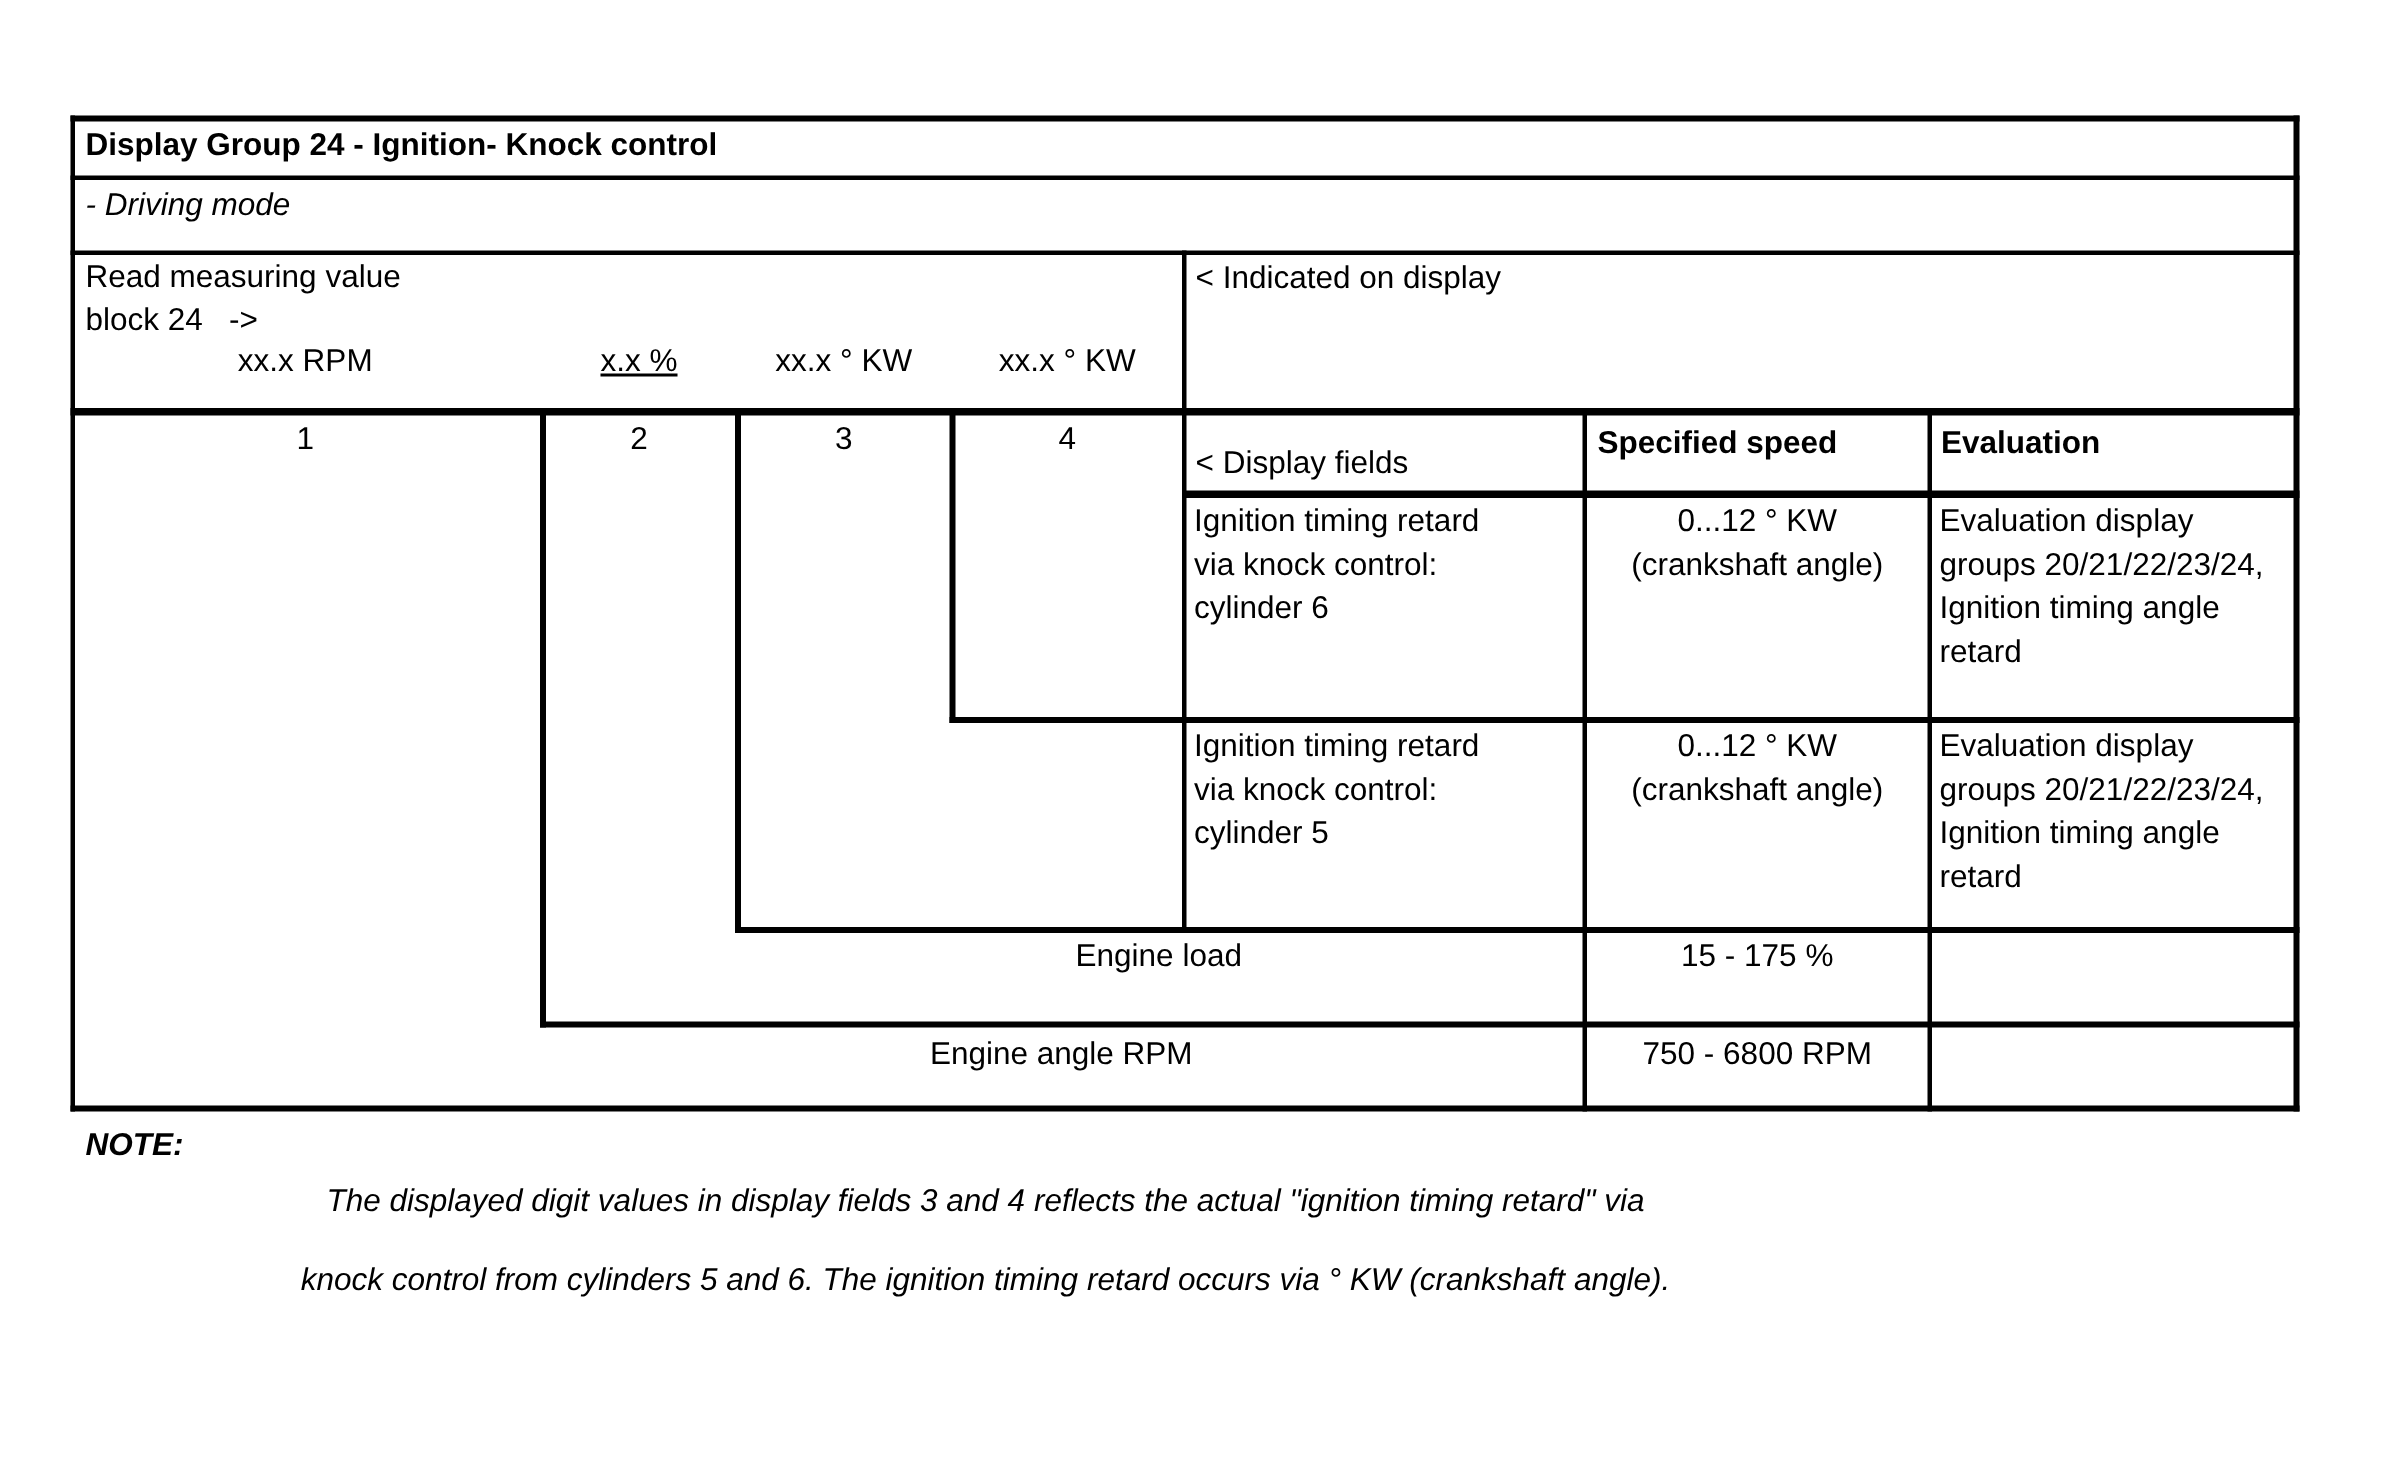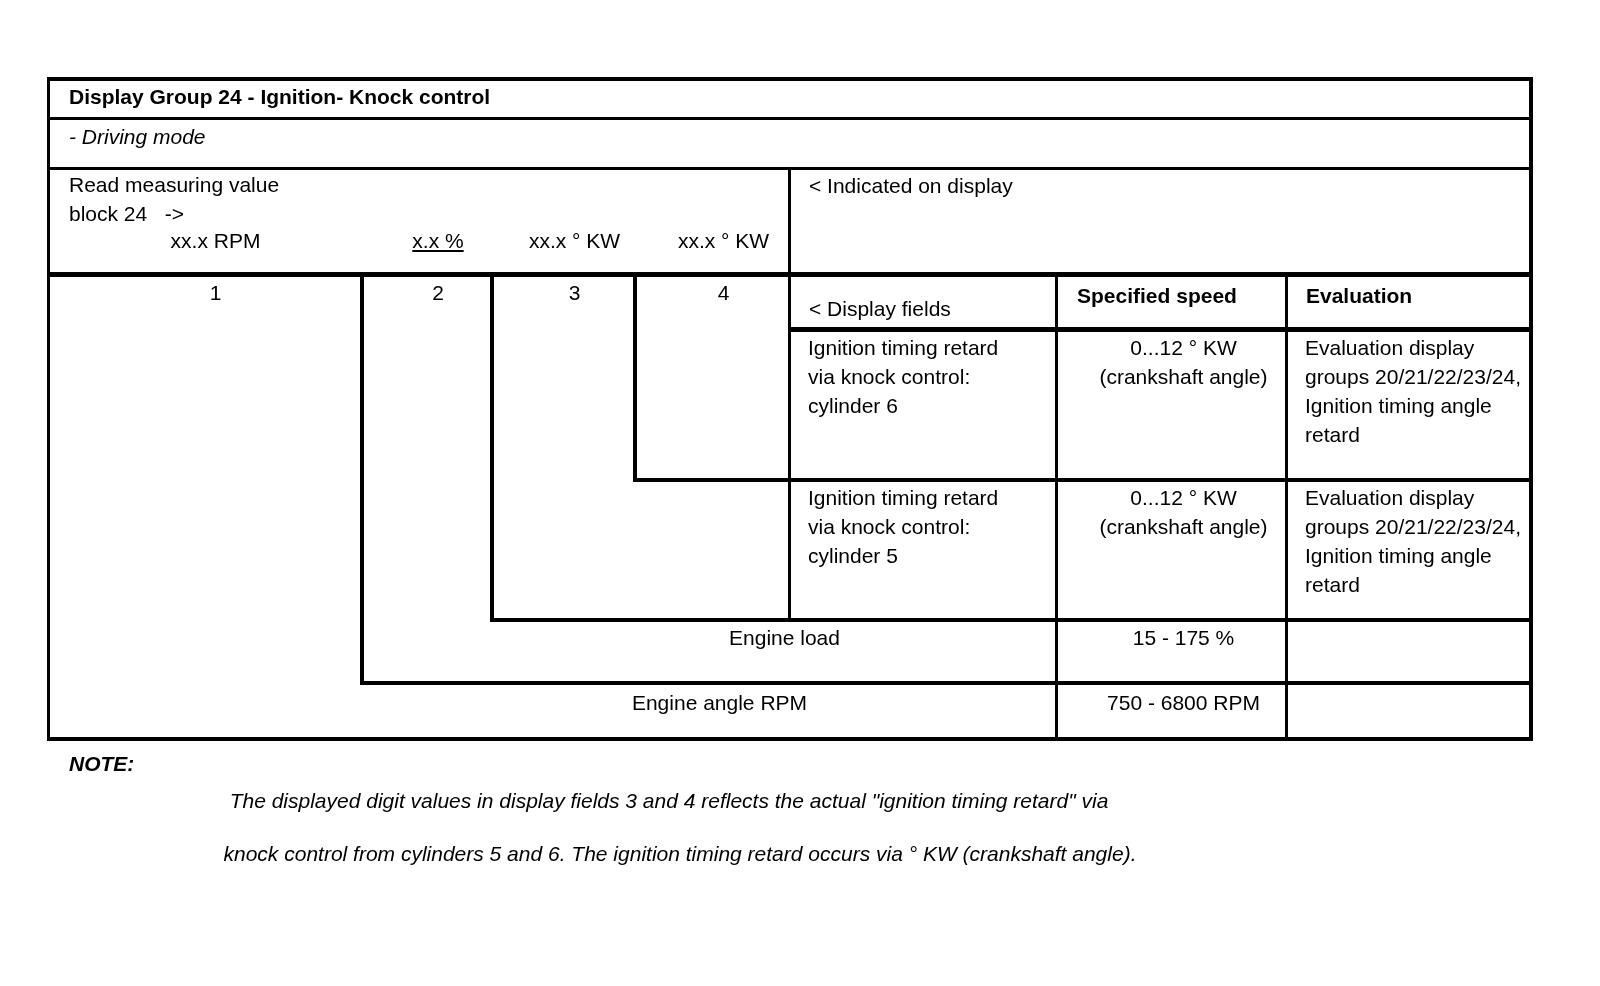--- a/index.html
+++ b/index.html
@@ -5,21 +5,21 @@
   html,body{margin:0;padding:0;background:#ffffff;}
   .page{
     position:relative;
     width:1600px;height:986px;
     background:#ffffff;
     font-family:"Liberation Sans","DejaVu Sans",sans-serif;
     color:#000;
     overflow:hidden;
   }
   .ln{position:absolute;background:#000;}
-  .txt{position:absolute;font-size:21px;line-height:29px;white-space:pre-wrap;margin-left:12px;}
+  .txt{position:absolute;font-size:21px;line-height:29px;white-space:pre-wrap;}
   .bold{font-weight:bold;}
   .center{text-align:center;}
   .italic{font-style:italic;}
   .note-text{font-size:21px;text-align:center;}
 </style>
 </head>
 <body>
 
 <div class="page">
 
@@ -85,15 +85,15 @@
 retard</div>
 
   <div class="txt center" style="left:490px;top:623px;width:565px;">Engine load</div>
   <div class="txt center" style="left:1058px;top:623px;width:227px;">15 - 175 %</div>
 
   <div class="txt center" style="left:360px;top:688px;width:695px;">Engine angle RPM</div>
   <div class="txt center" style="left:1058px;top:688px;width:227px;">750 - 6800 RPM</div>
 
   <div class="txt bold italic note-text" style="left:57px;top:749px;">NOTE:</div>
   <div class="txt italic note-text" style="left:57px;top:786px;width:1200px;">The displayed digit values in display fields 3 and 4 reflects the actual "ignition timing retard" via</div>
-  <div class="txt italic note-text" style="left:68px;top:839px;width:1200px;">knock control from cylinders 5 and 6. The ignition timing retard occurs via ° KW (crankshaft angle).</div>
+  <div class="txt italic note-text" style="left:57px;top:839px;width:1200px;">knock control from cylinders 5 and 6. The ignition timing retard occurs via ° KW (crankshaft angle).</div>
 
 </div>
 
 </body></html>

